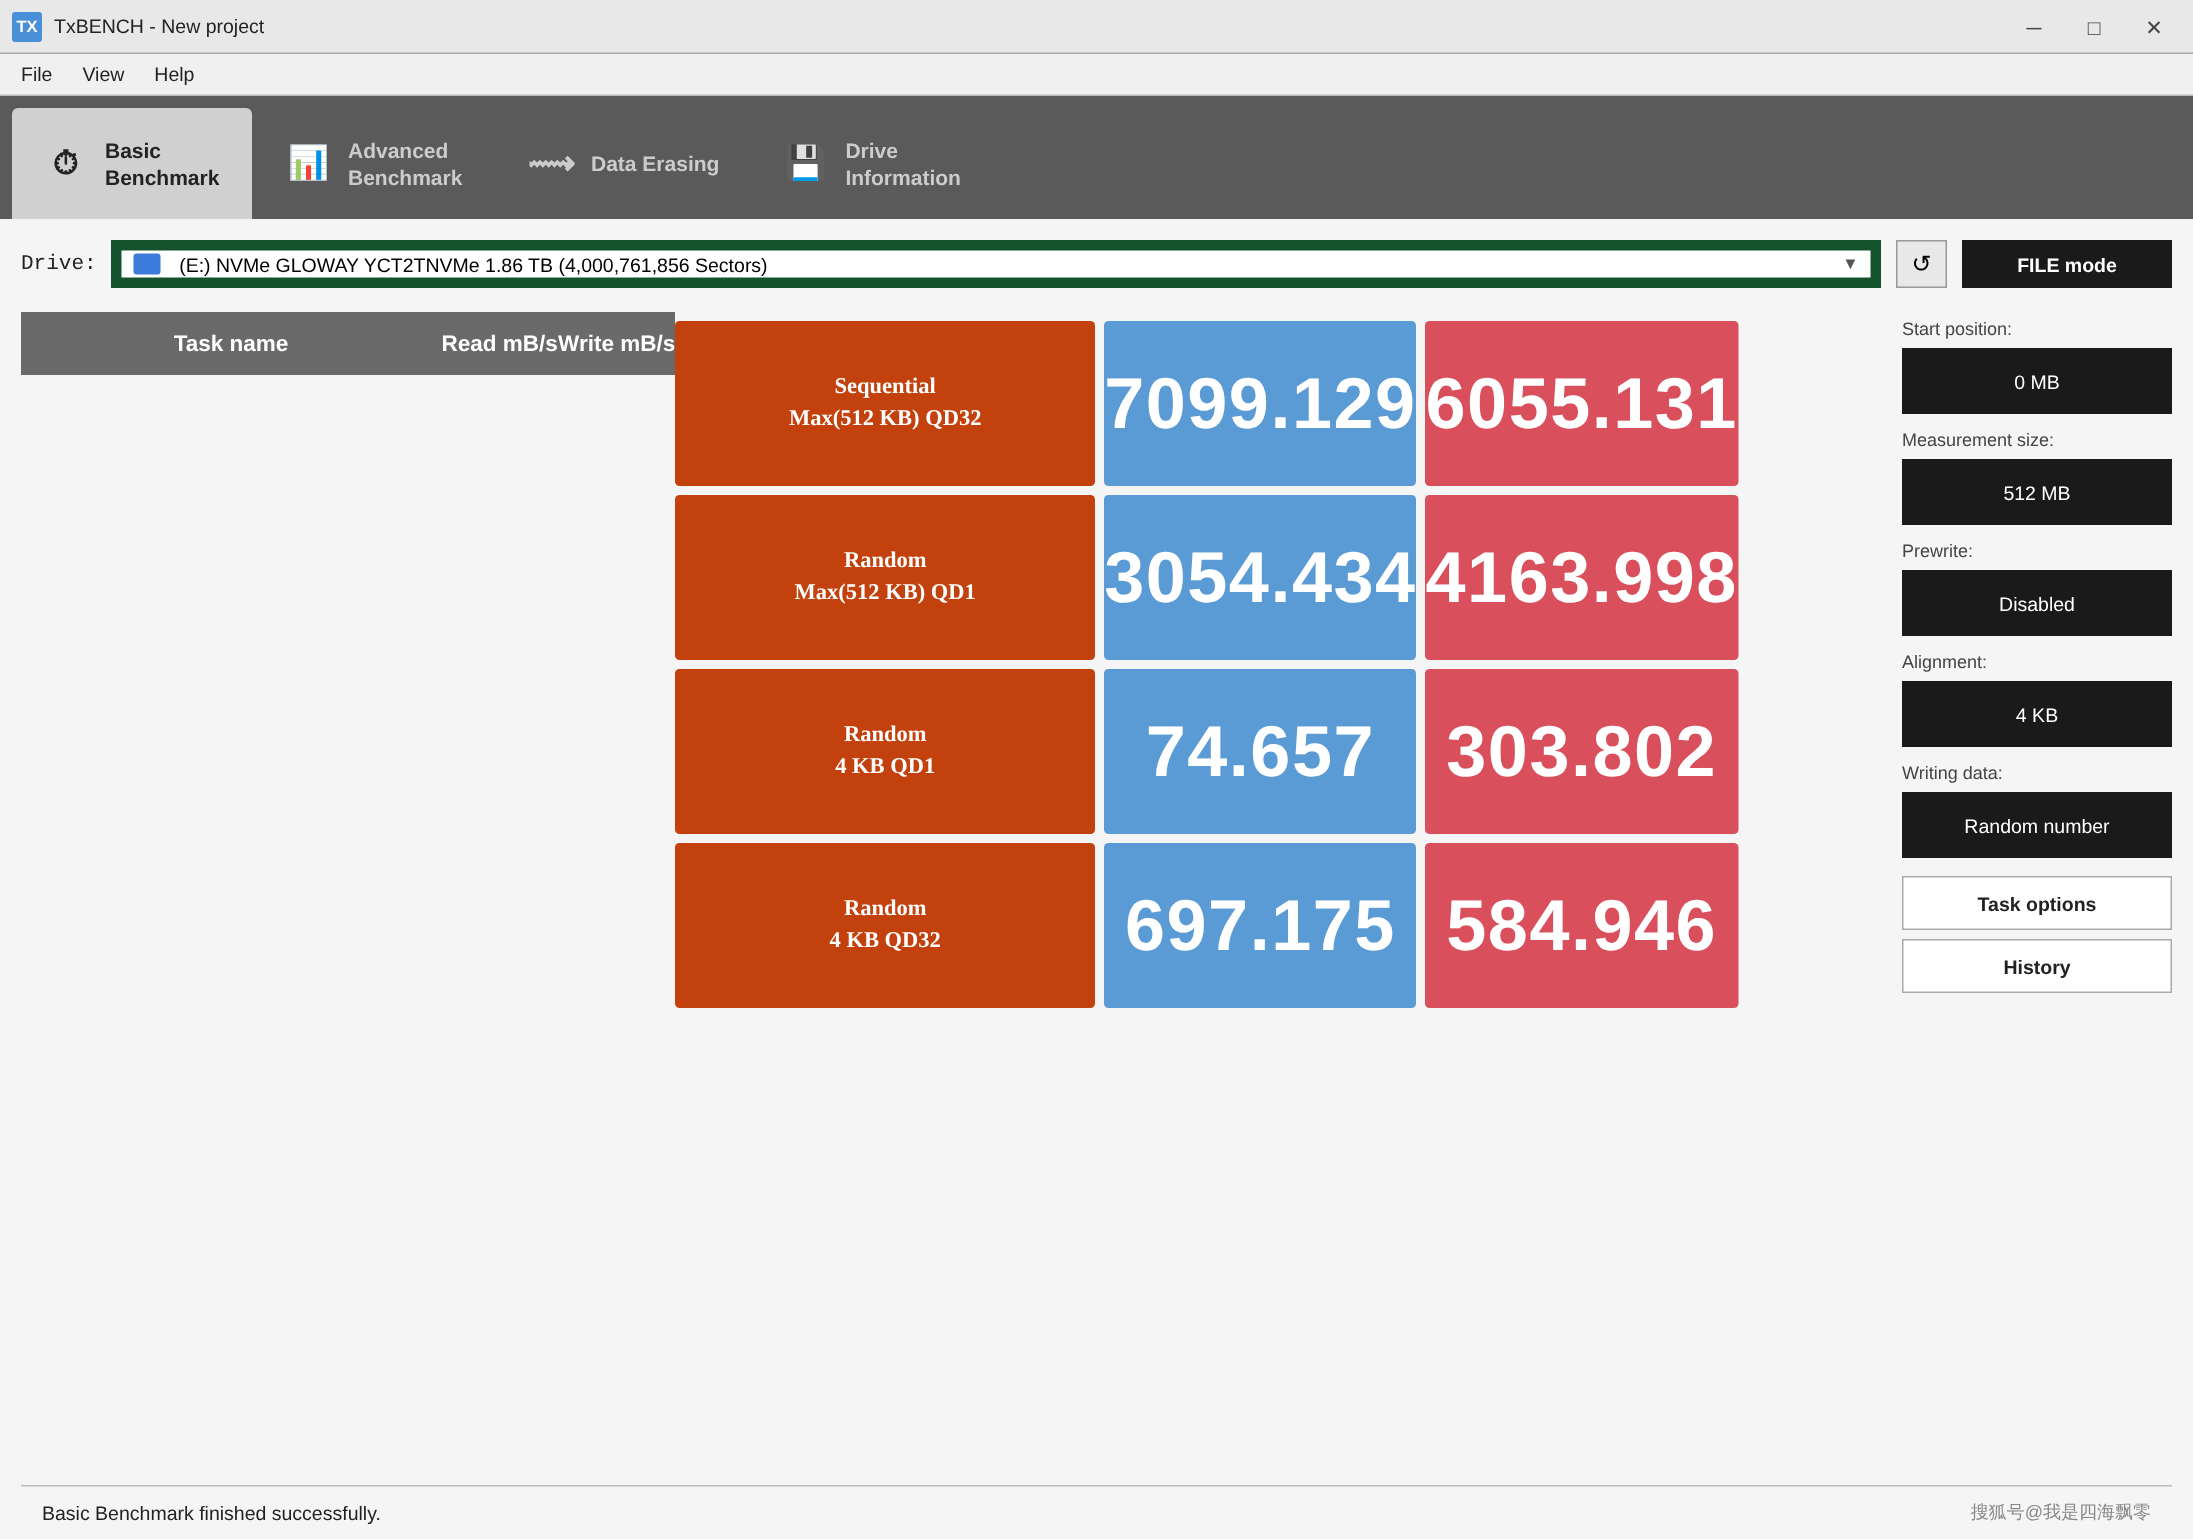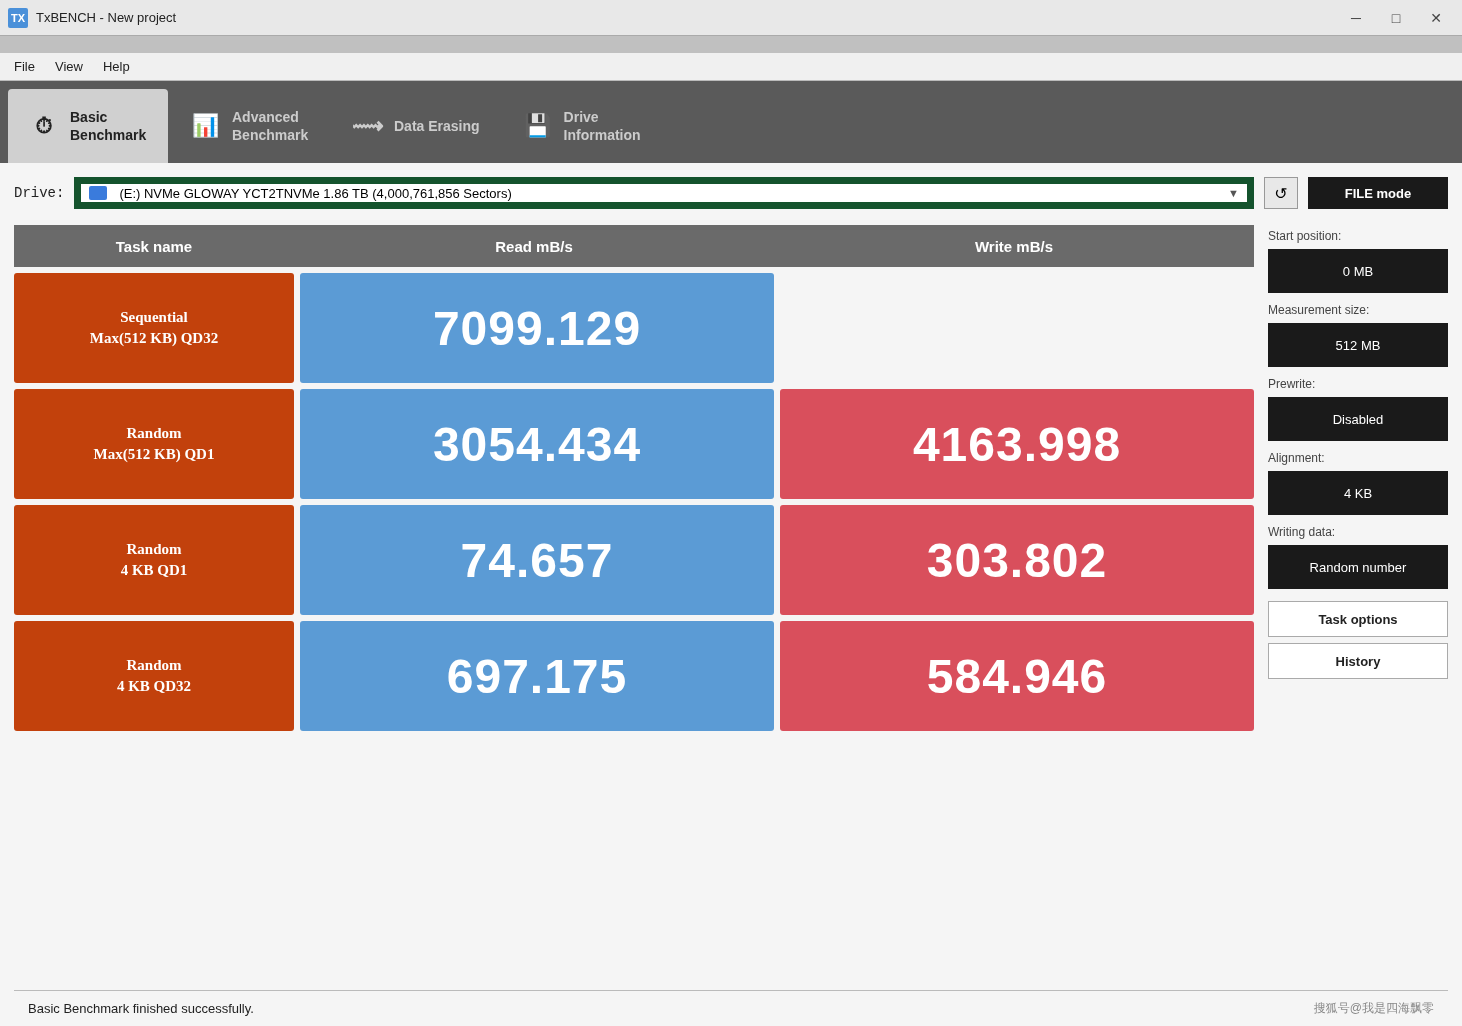--- a/index.html
+++ b/index.html
@@ -64,21 +64,20 @@
 
     
     .menu-bar {
       background: #f0f0f0;
       height: 28px;
       display: flex;
       align-items: center;
       padding: 0 4px;
       border-bottom: 1px solid #bbb;
       flex-shrink: 0;
-      margin-top: 17px;
     }
     .menu-item {
       padding: 2px 10px;
       font-size: 13px;
       cursor: pointer;
       color: #222;
     }
 
     
     .tab-bar {
@@ -189,21 +188,21 @@
     .content-area {
       display: flex;
       gap: 14px;
       flex: 1;
     }
 
     
     .benchmark-table {
       flex: 1;
       display: flex;
-      flex-direction: column;
+      flex-direction: row;
     }
     .table-header {
       background: #6a6a6a;
       display: grid;
       grid-template-columns: 280px 1fr 1fr;
       height: 42px;
       align-items: center;
       border-radius: 0;
     }
     .th {
@@ -386,20 +385,23 @@
         <div class="th">Read mB/s</div>
         <div class="th">Write mB/s</div>
       </div>
       <div class="table-body">
 
         <div class="bench-row">
           <div class="bench-label">Sequential<br>Max(512 KB) QD32</div>
           <div class="bench-read">
             <span class="bench-value">7099.129</span>
           </div>
+          <div class="bench-write">
+            <span class="bench-value">6055.131</span>
+          </div>
         </div>
 
         <div class="bench-row">
           <div class="bench-label">Random<br>Max(512 KB) QD1</div>
           <div class="bench-read">
             <span class="bench-value">3054.434</span>
           </div>
           <div class="bench-write">
             <span class="bench-value">4163.998</span>
           </div>

